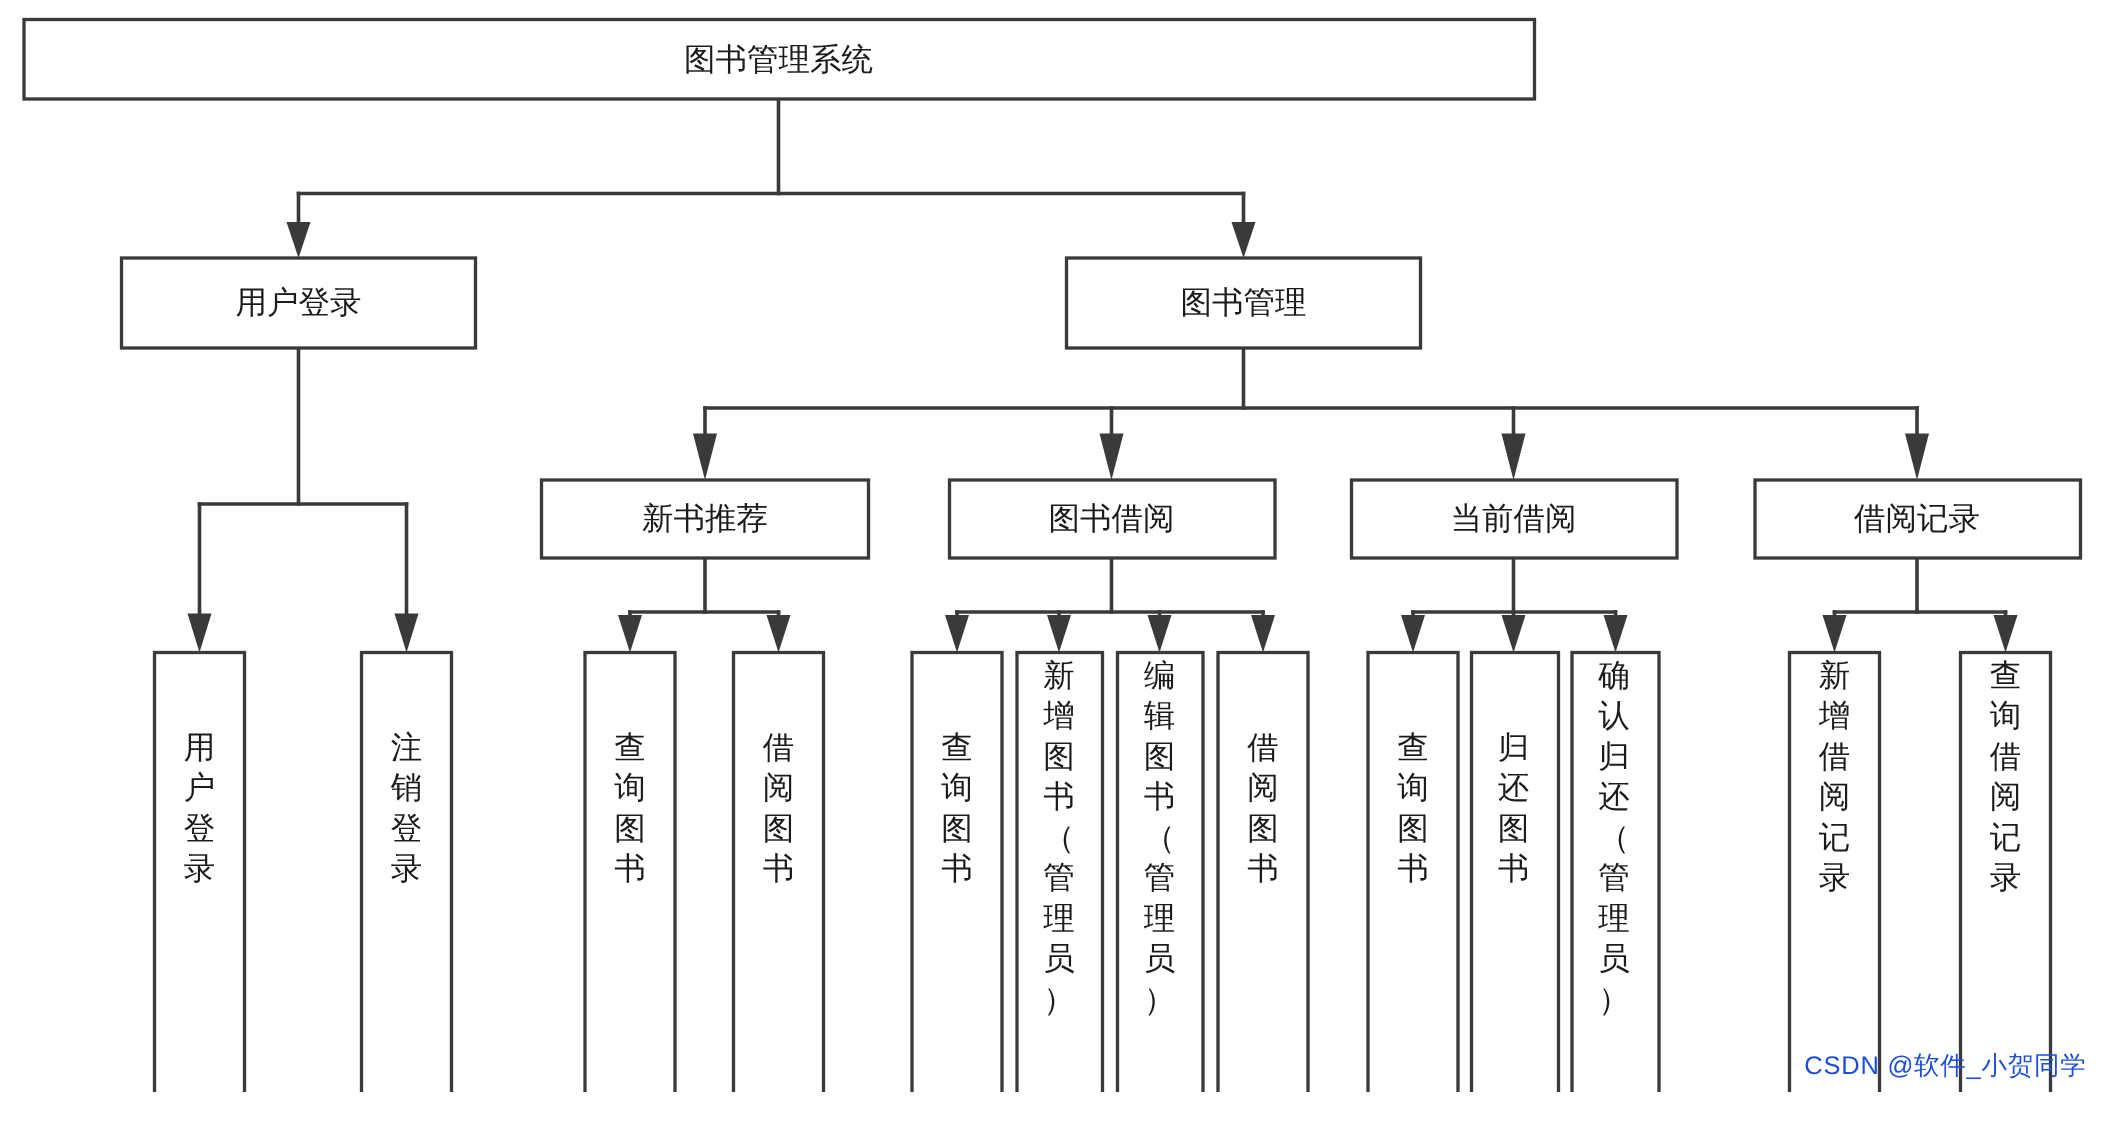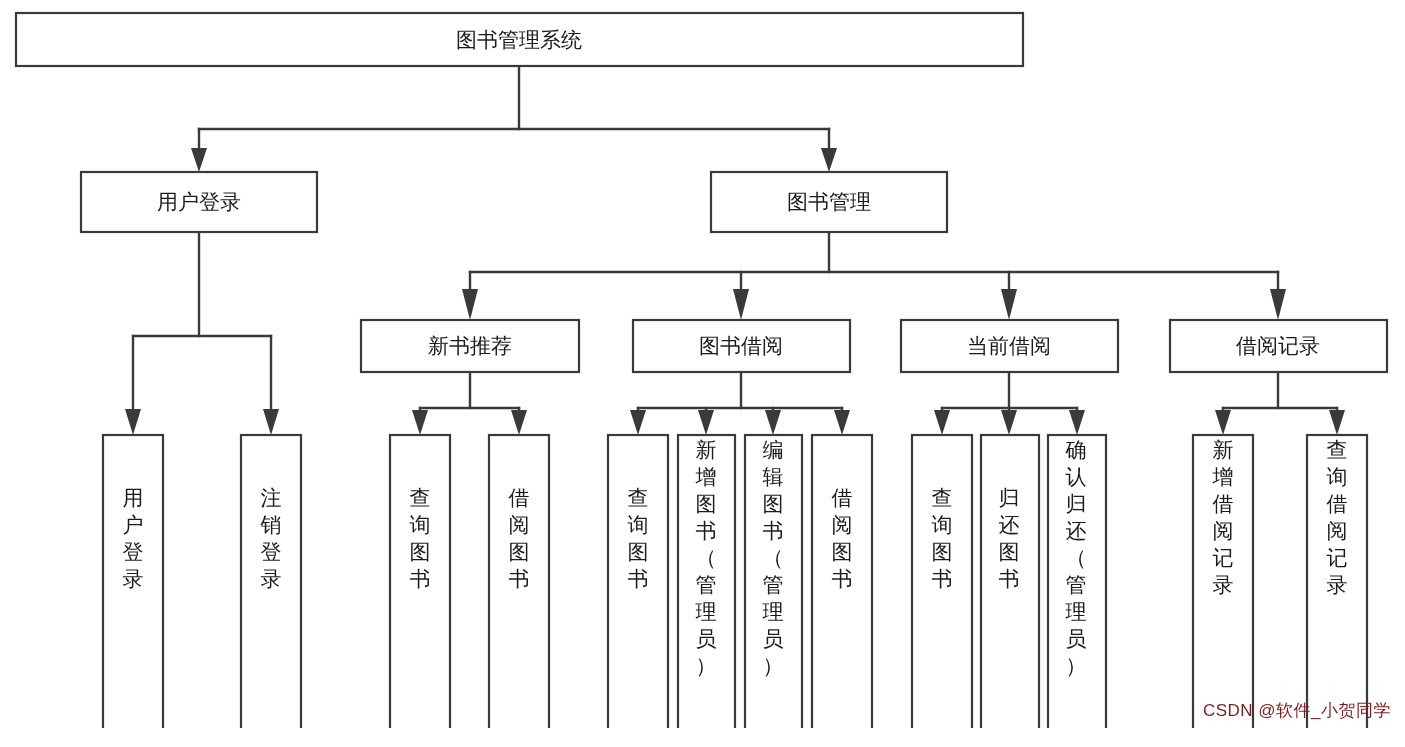--- a/index.html
+++ b/index.html
@@ -49,21 +49,21 @@
     font-size: 21px;
     fill: #1b1b1b;
     text-anchor: middle;
   }
   .watermark {
     position: absolute;
     right: 14px;
     bottom: 6px;
     font-family: "Liberation Sans", "DejaVu Sans", sans-serif;
     font-size: 17px;
-    color: #7f1d1d;
+    color: #1d4ed8;
     letter-spacing: 0.5px;
     white-space: nowrap;
     pointer-events: none;
   }
 </style>
 </head>
 <body>
 
 <div id="diagram-root">
 

